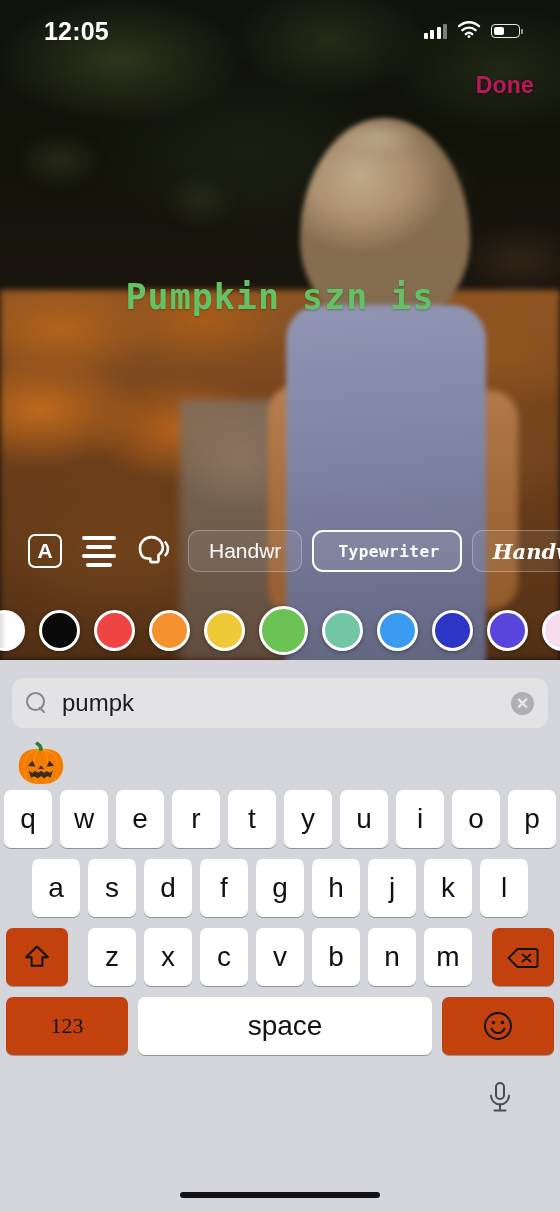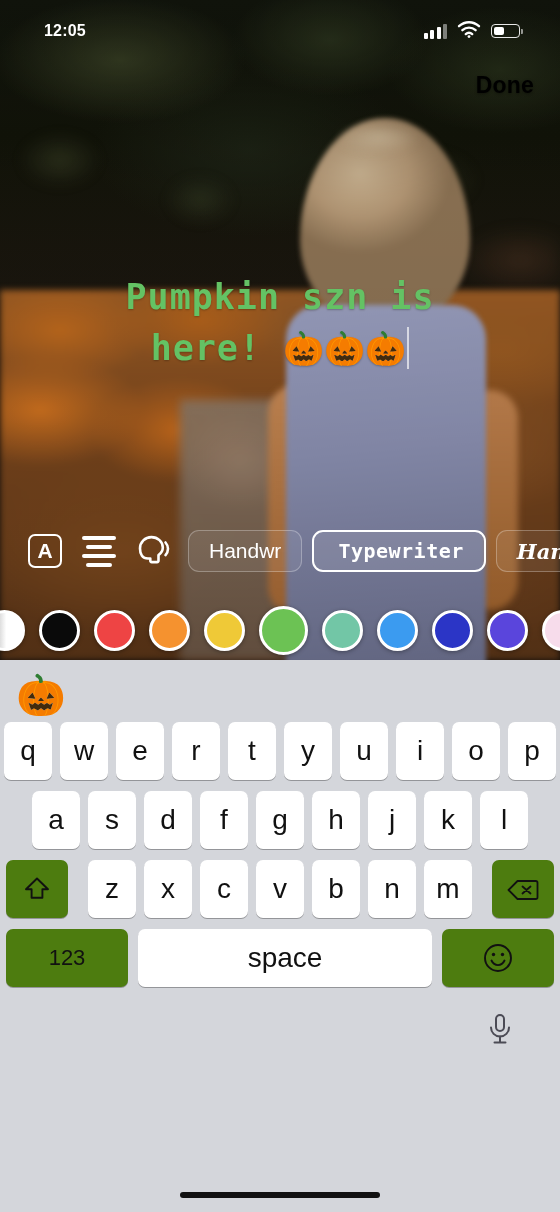--- a/index.html
+++ b/index.html
@@ -100,42 +100,42 @@
     background: linear-gradient(180deg, rgba(0,0,0,.22) 0%, rgba(0,0,0,.05) 30%, rgba(0,0,0,.12) 100%);
   }
 
   
   .status-bar {
     position: absolute; left: 0; top: 0; width: 560px; height: 62px;
     display: flex; align-items: center; justify-content: space-between;
     padding: 0 40px 0 44px; color: #fff;
     z-index: 20;
   }
-  .status-time { font-size: 16px; font-weight: 600; letter-spacing: .2px; }
+  .status-time { font-size: 25px; font-weight: 600; letter-spacing: .2px; }
   .status-icons { display: flex; align-items: center; gap: 10px; }
   .sig-bars { display: flex; align-items: flex-end; gap: 2.5px; height: 15px; }
   .sig-bars i { display: block; width: 4px; background: #fff; border-radius: 1px; }
   .sig-bars i:nth-child(1) { height: 6px; }
   .sig-bars i:nth-child(2) { height: 9px; }
   .sig-bars i:nth-child(3) { height: 12px; }
   .sig-bars i:nth-child(4) { height: 15px; opacity: .45; }
   .battery {
     width: 29px; height: 14px; border: 1.6px solid rgba(255,255,255,.9);
     border-radius: 4px; position: relative; padding: 1.6px;
   }
   .battery::after {
     content: ""; position: absolute; right: -4px; top: 4px;
     width: 2px; height: 5px; background: rgba(255,255,255,.55); border-radius: 0 1px 1px 0;
   }
   .battery > span { display: block; height: 100%; width: 42%; background: #fff; border-radius: 2px; }
 
   
   .done-btn {
     position: absolute; right: 26px; top: 72px;
-    color: #000000; font-size: 23px; font-weight: 600; z-index: 20;
+    color: #be185d; font-size: 23px; font-weight: 600; z-index: 20;
     letter-spacing: .2px;
     text-shadow: 0 1px 3px rgba(0,0,0,.4);
   }
 
   
   .story-text {
     position: absolute; left: 0; top: 272px; width: 560px;
     text-align: center; z-index: 15;
     font-family: "DejaVu Sans Mono", "Liberation Mono", monospace;
     font-weight: 700; font-size: 35px; line-height: 51px;
@@ -182,21 +182,21 @@
     color: #fff; font-size: 21px;
     display: flex; align-items: center; justify-content: center;
     white-space: nowrap;
   }
   .font-chip.is-selected {
     border: 2.6px solid #fff; background: rgba(255,255,255,.10);
   }
   .font-chip.f-classic { font-family: "Liberation Sans", sans-serif; }
   .font-chip.f-typewriter {
     font-family: "DejaVu Sans Mono", "Liberation Mono", monospace;
-    font-weight: 700; font-size: 20px; letter-spacing: .5px; padding-left: 24px;
+    font-weight: 700; font-size: 16px; letter-spacing: .5px; padding-left: 24px;
   }
   .font-chip.f-handwriting {
     font-family: "DejaVu Serif", "Liberation Serif", serif;
     font-style: italic; font-weight: 700; font-size: 21px;
   }
 
   
   .color-row {
     position: absolute; left: 0; top: 600px; width: 560px; height: 60px;
     display: flex; align-items: center; gap: 14px; z-index: 18;
@@ -247,21 +247,21 @@
   .kb-row.r4 { gap: 10px; margin-bottom: 0; }
   .key {
     height: 58px; border-radius: 7px; background: #fff;
     box-shadow: 0 1px 0 rgba(0,0,0,.30);
     display: flex; align-items: center; justify-content: center;
     font-size: 28px; color: #111; font-weight: 400;
   }
   .kb-row.r1 .key { width: 48px; }
   .kb-row.r2 .key { width: 48px; }
   .kb-row.r3 .key.letter { width: 48px; }
-  .key.mod { background: #4d7c0f; }
+  .key.mod { background: #c2410c; font-family: Liberation Serif, serif; }
   .key.shift { width: 62px; }
   .key.backspace { width: 62px; }
   .key.num { width: 122px; font-size: 22px; }
   .key.space { flex: 1 1 auto; font-size: 28px; }
   .key.emoji-key { width: 112px; }
   .kb-row.r3 { padding: 0 3px; justify-content: space-between; }
   .kb-row.r3 .mid { display: flex; gap: 8px; }
   .kb-row.r4 { padding: 0 3px; }
 
   .icon-shift { width: 26px; height: 27px; }
@@ -317,21 +317,20 @@
       <span class="battery">
           <span style="width: 42%;"></span>
         </span>
     </div>
   </div>
 
   <div class="done-btn">Done</div>
 
   <div class="story-text" style="color:#64C264">
     <span class="line">Pumpkin szn is</span>
-    <span class="line"><span>here! </span><span class="story-emoji">🎃🎃🎃</span><span class="text-caret"></span></span>
   </div>
 
   <div class="font-toolbar">
     <div class="tb-icon">
       <div class="icon-a-box">A</div>
     </div>
     <div class="tb-icon">
       <div class="icon-align">
         <i></i>
           <i></i>
@@ -364,20 +363,27 @@
     <div class="swatch is-selected" style="background:#6CC254"></div>
     <div class="swatch" style="background:#72C6A6"></div>
     <div class="swatch" style="background:#3B9BF0"></div>
     <div class="swatch" style="background:#2B35C6"></div>
     <div class="swatch" style="background:#5A45DC"></div>
     <div class="swatch sw-last" style="background:#F7DCEB"></div>
   </div>
 
   <div class="kb-panel">
 
+    <div class="search-wrap">
+      <div class="search-bar">
+        <span class="mag-icon"></span>
+        <span class="search-text" placeholder="Search">pumpk</span>
+        <span class="search-clear">✕</span>
+      </div>
+    </div>
 
     <div class="emoji-results">
       <span class="emoji-result">🎃</span>
     </div>
 
     <div class="keyboard">
 
       <div class="kb-row r1">
         <div class="key">q</div>
         <div class="key">w</div>

